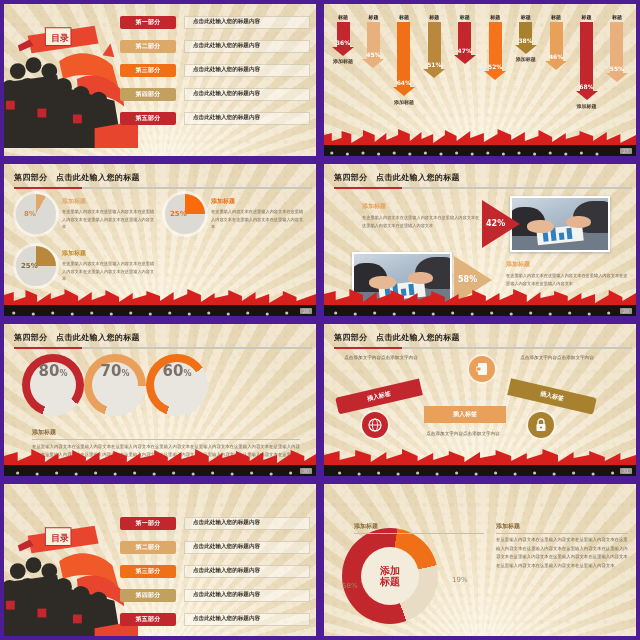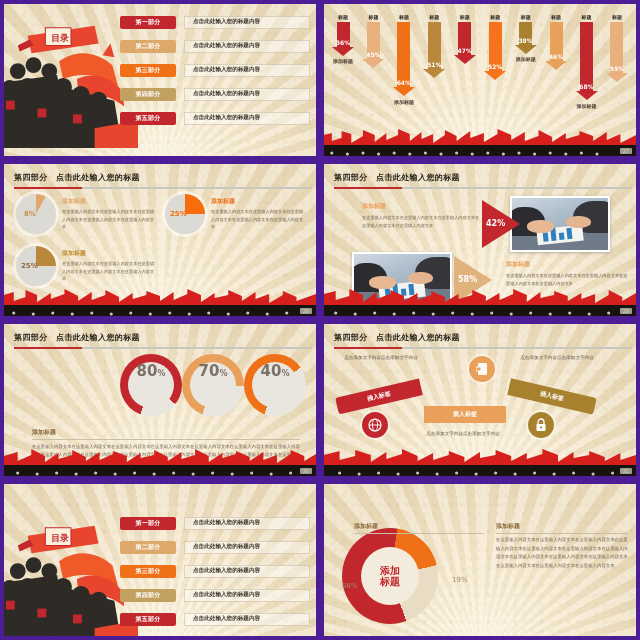--- a/index.html
+++ b/index.html
@@ -80,21 +80,21 @@
   .photo .sleeveR { position:absolute; right:-6%; top:6%; width:42%; height:62%; background:#35353a; border-radius:50% 30% 20% 40%; }
   .photo .handL { position:absolute; left:16%; top:42%; width:28%; height:26%; background:#e6b894; border-radius:45%; }
   .photo .handR { position:absolute; right:18%; top:34%; width:26%; height:24%; background:#e4b490; border-radius:45%; }
   .bigarrow { position:absolute; z-index:6; }
   .bigarrow .pct { position:absolute; font-size:8px; font-weight:bold; color:#fff; }
   .ptext { position:absolute; z-index:6; width:118px; }
   .ptext h4 { font-size:6px; font-weight:bold; margin-bottom:3px; }
   .ptext p { font-size:4.2px; line-height:1.8; color:#6d6054; }
 
   
-  .donuts { position:absolute; left:6px; top:24px; right:10px; height:74px; display:flex; justify-content:flex-end; align-items:center; z-index:5; }
+  .donuts { position:absolute; left:18px; top:24px; right:10px; height:74px; display:flex; justify-content:flex-start; align-items:center; z-index:5; }
   .donut { width:62px; height:62px; border-radius:50%; position:relative; display:flex; align-items:center; justify-content:center; }
   .donut .hole { width:46px; height:46px; border-radius:50%; background:#e9e6e0; display:flex; align-items:baseline; justify-content:center; }
   .donut .num { font-size:15px; font-weight:bold; color:#7a7169; }
   .donut .pc { font-size:8px; font-weight:bold; color:#7a7169; }
   .dbody { position:absolute; left:28px; right:16px; top:104px; z-index:5; }
   .dbody h4 { font-size:6px; font-weight:bold; color:#8a6a3a; margin-bottom:2px; }
   .dbody .hr { height:1px; background:#c9bda6; margin-bottom:3px; }
   .dbody p { font-size:4.4px; line-height:1.9; color:#6d6054; }
 
   
@@ -485,21 +485,21 @@
         </div>
       </div>
       <div class="donut" style="background:conic-gradient(from 200deg,#E8A05A 0 252deg,#E9E6E0 252deg 360deg)">
         <div class="hole">
           <span class="num">70</span>
           <span class="pc">%</span>
         </div>
       </div>
       <div class="donut" style="background:conic-gradient(from 200deg,#F07018 0 216deg,#E9E6E0 216deg 360deg)">
         <div class="hole">
-          <span class="num">40</span>
+          <span class="num">60</span>
           <span class="pc">%</span>
         </div>
       </div>
     </div>
 
     <div class="dbody">
       <h4>添加标题</h4>
       <div class="hr"></div>
       <p>在这里输入内容文本在这里输入内容文本在这里输入内容文本在这里输入内容文本在这里输入内容文本在这里输入内容文本在这里输入内容文本在这里输入内容文本在这里输入内容文本在这里输入内容文本在这里输入内容文本在这里输入内容文本在这里输入内容文本在这里输入内容文本</p>
     </div>

